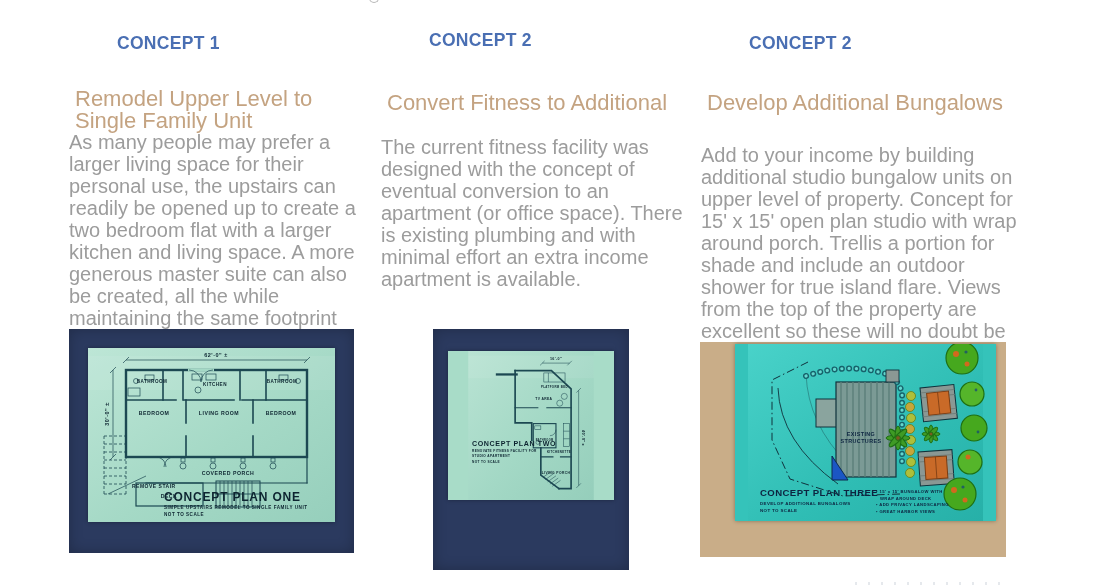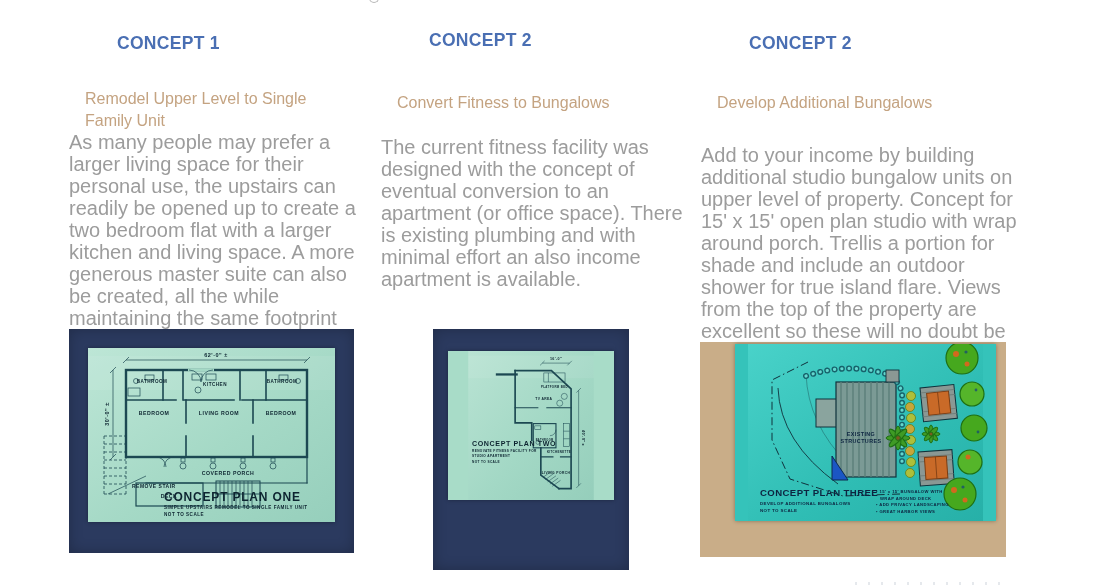--- a/index.html
+++ b/index.html
@@ -12,22 +12,22 @@
   #col1 { left:69px;  width:292px; }
   #col2 { left:381px; width:312px; }
   #col3 { left:701px; width:320px; }
   .concept-heading {
     position:absolute; left:0;
     font-size:17.5px; font-weight:bold; letter-spacing:.3px;
     color:var(--heading_blue);
     margin-left:48px;
   }
   .concept-subheading {
-    position:absolute; left:16px;
-    font-size:16px; line-height:22px; color:var(--subheading_tan);
+    position:absolute; left:6px;
+    font-size:22px; line-height:22px; color:var(--subheading_tan);
   }
   .concept-body {
     position:absolute; left:0;
     font-size:20px; line-height:22px; color:var(--body_gray);
   }
   .figure { position:absolute; }
   .frame-navy { background:var(--frame_navy); box-shadow:inset 0 0 14px rgba(0,0,0,.25); }
   .frame-tan  { background:var(--site_frame_tan); }
   .paper { position:absolute; box-shadow:0 0 4px rgba(0,0,0,.35); }
   .paper svg { display:block; width:100%; height:100%; }
@@ -139,22 +139,22 @@
           <text class="p-title" x="76" y="153" font-size="12">CONCEPT PLAN ONE</text>
           <text class="p-text" x="76" y="161" font-size="4.6">SIMPLE UPSTAIRS REMODEL TO SINGLE FAMILY UNIT</text>
           <text class="p-text" x="76" y="168" font-size="4.6">NOT TO SCALE</text>
         </svg>
       </div>
     </div>
   </div>
 
   <div class="col" id="col2">
     <h2 class="concept-heading" style="top:30px">CONCEPT 2</h2>
-    <div class="concept-subheading" style="top:92px">Convert Fitness to Bungalows</div>
-    <div class="concept-body" style="top:136px;width:312px">The current fitness facility was designed with the concept of eventual conversion to an apartment (or office space). There is existing plumbing and with minimal effort an also income apartment is available.</div>
+    <div class="concept-subheading" style="top:92px">Convert Fitness to Additional</div>
+    <div class="concept-body" style="top:136px;width:312px">The current fitness facility was designed with the concept of eventual conversion to an apartment (or office space). There is existing plumbing and with minimal effort an extra income apartment is available.</div>
 
     <div class="figure frame-navy" style="left:52px;top:329px;width:196px;height:241px">
       <div class="paper" style="left:15px;top:22px;width:166px;height:149px;background:var(--paper_green)">
         <svg viewBox="0 0 166 197">
           <defs>
             <linearGradient id="g2" x1="0" y1="0" x2="1" y2="1">
               <stop offset="0" stop-color="#b9e3d3"></stop>
                 <stop offset=".55" stop-color="#a3d8c5"></stop>
                 <stop offset="1" stop-color="#95cebb"></stop>
             </linearGradient>

